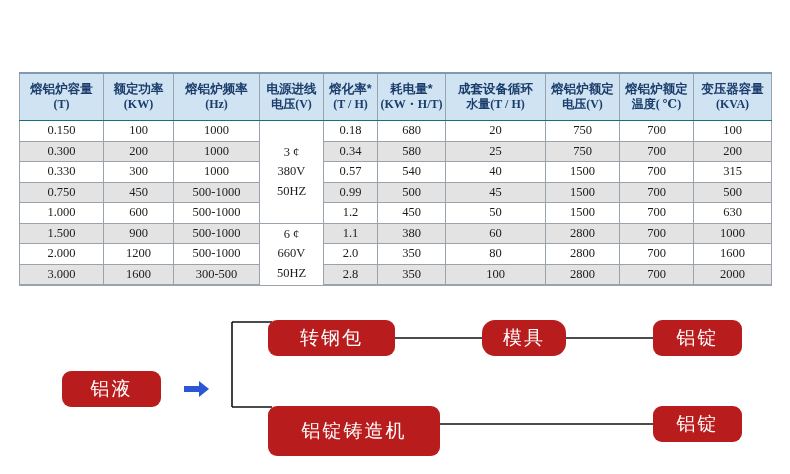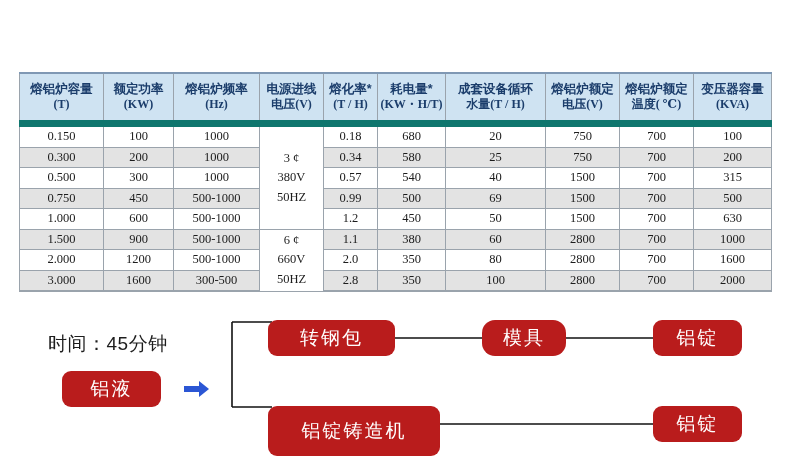--- a/index.html
+++ b/index.html
@@ -60,21 +60,21 @@
     padding: 0;
   }
   table.spec thead th {
     background: #cfe3f2;
     color: #1b3d6b;
     height: 46px;
     font-size: 12.5px;
     font-weight: bold;
     line-height: 15px;
     border-top: 2px solid #7f98b4;
-    border-bottom: 7px solid #0f766e;
+    border-bottom: 1px solid #0f766e;
   }
   table.spec thead th .unit {
     font-family: "Liberation Serif", "DejaVu Serif", serif;
     font-weight: bold;
     font-size: 12px;
     display: block;
   }
   table.spec tbody td {
     height: 19.5px;
     font-family: "Liberation Serif", "DejaVu Serif", serif;
@@ -232,37 +232,37 @@
         <td>200</td>
         <td>1000</td>
         <td>0.34</td>
         <td>580</td>
         <td>25</td>
         <td>750</td>
         <td>700</td>
         <td>200</td>
       </tr>
       <tr>
-        <td>0.500</td>
+        <td>0.330</td>
         <td>300</td>
         <td>1000</td>
         <td>0.57</td>
         <td>540</td>
         <td>40</td>
         <td>1500</td>
         <td>700</td>
         <td>315</td>
       </tr>
       <tr class="alt">
         <td>0.750</td>
         <td>450</td>
         <td>500-1000</td>
         <td>0.99</td>
         <td>500</td>
-        <td>69</td>
+        <td>45</td>
         <td>1500</td>
         <td>700</td>
         <td>500</td>
       </tr>
       <tr>
         <td>1.000</td>
         <td>600</td>
         <td>500-1000</td>
         <td>1.2</td>
         <td>450</td>
@@ -318,21 +318,20 @@
     <polyline points="232,22 232,107" fill="none" stroke="#111111" stroke-width="1.6"></polyline>
     <line x1="232" y1="22" x2="272" y2="22" stroke="#111111" stroke-width="1.6"></line>
     <line x1="232" y1="107" x2="272" y2="107" stroke="#111111" stroke-width="1.6"></line>
 
     <line x1="392" y1="38" x2="482" y2="38" stroke="#111111" stroke-width="1.6"></line>
     <line x1="558" y1="38" x2="657" y2="38" stroke="#111111" stroke-width="1.6"></line>
 
     <line x1="436" y1="124" x2="657" y2="124" stroke="#111111" stroke-width="1.6"></line>
   </svg>
 
-  <div id="time-label">时间：45分钟</div>
 </div>
 
 <div class="node" id="node-molten">铝液</div>
 <div class="node" id="node-ladle">转钢包</div>
 <div class="node" id="node-mould">模具</div>
 <div class="node" id="node-ingot-1">铝锭</div>
 <div class="node" id="node-caster">铝锭铸造机</div>
 <div class="node" id="node-ingot-2">铝锭</div>
 
 <svg id="arrow-icon" viewBox="0 0 26 18">

